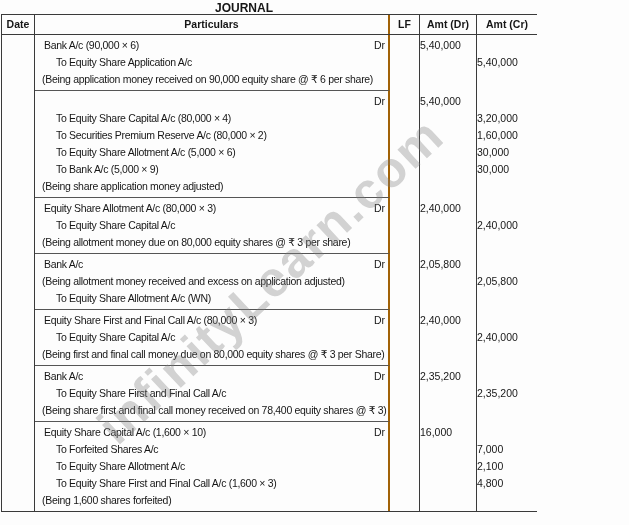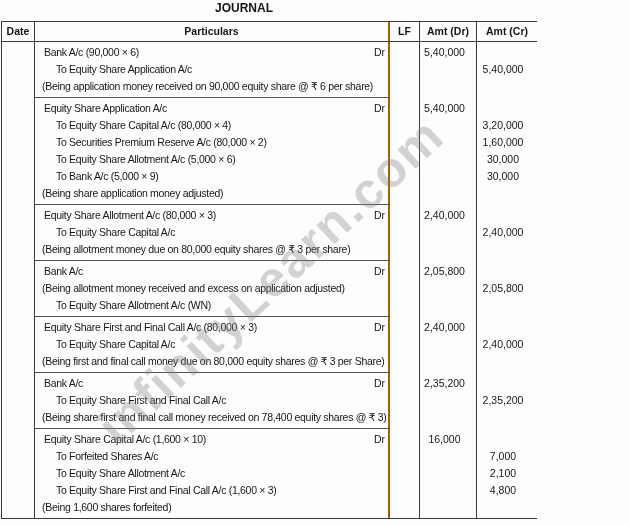--- a/index.html
+++ b/index.html
@@ -7,42 +7,42 @@
     width:629px;height:525px;position:relative;overflow:hidden;
     background:#fdfdfd;color:#161616;
     font-family:"Liberation Sans","DejaVu Sans",sans-serif;
     font-size:10.5px;letter-spacing:-0.3px;
   }
   .page-title{
     position:absolute;top:1px;left:0;width:488px;text-align:center;
     font-weight:bold;font-size:12px;letter-spacing:0;
   }
   .journal-table{
-    position:absolute;left:1px;top:21px;width:536px;
+    position:absolute;left:1px;top:14px;width:536px;
     border-top:1px solid #3a3a3a;border-left:1px solid #3a3a3a;border-bottom:1px solid #3a3a3a;
     box-sizing:border-box;background:transparent;
   }
   .hdr-row,.entry-row{display:flex;align-items:stretch;}
   .hdr-row{height:19px;border-bottom:1px solid #3a3a3a;font-weight:bold;}
   .hdr-cell{line-height:18px;text-align:center;box-sizing:border-box;letter-spacing:0;}
   .col{box-sizing:border-box;}
   .c-date{width:33px;border-right:1px solid #3a3a3a;flex:none;}
   .c-part{width:355px;border-right:2px solid #a16207;flex:none;}
   .c-lf{width:30px;border-right:1px solid #3a3a3a;flex:none;}
   .c-dr{width:57px;border-right:1px solid #3a3a3a;flex:none;}
   .c-cr{flex:1;}
   .entry-row .col{padding:2px 0;}
   .entry-row .c-part{border-bottom:1px solid #555;}
   .entry-row:last-child .c-part{border-bottom:none;}
   .line{height:17px;line-height:17px;white-space:nowrap;position:relative;}
   .p-account{padding-left:9px;}
   .p-to{padding-left:21px;}
   .p-narration{padding-left:7px;}
   .drmark{position:absolute;right:3px;top:0;letter-spacing:0;}
-  .amt{text-align:center;letter-spacing:0;}
+  .amt{text-align:left;letter-spacing:0;}
   .c-dr .amt{padding-right:7px;}
   .c-cr .amt{padding-right:8px;}
   .watermark{
     position:absolute;left:-20px;top:252px;width:580px;height:56px;
     text-align:center;font-size:50px;font-weight:bold;letter-spacing:2px;
     color:rgba(125,125,125,0.34);
     transform:rotate(-43deg);
     pointer-events:none;z-index:5;
   }
 </style>
@@ -90,21 +90,21 @@
       <div class="entry-row">
         <div class="col c-date">
           <div class="line"></div>
           <div class="line"></div>
           <div class="line"></div>
           <div class="line"></div>
           <div class="line"></div>
           <div class="line"></div>
         </div>
         <div class="col c-part">
-          <div class="line p-account"><div class="ptext" style="display: inline;">Equity Share Application A/c</div><div class="drmark" style="display: inline; position: absolute;">Dr</div></div>
+          <div class="line p-account"><div class="drmark" style="display: inline; position: absolute;">Dr</div></div>
           <div class="line p-to"><div class="ptext" style="display: inline;">To Equity Share Capital A/c (80,000 × 4)</div></div>
           <div class="line p-to"><div class="ptext" style="display: inline;">To Securities Premium Reserve A/c (80,000 × 2)</div></div>
           <div class="line p-to"><div class="ptext" style="display: inline;">To Equity Share Allotment A/c (5,000 × 6)</div></div>
           <div class="line p-to"><div class="ptext" style="display: inline;">To Bank A/c (5,000 × 9)</div></div>
           <div class="line p-narration"><div class="ptext" style="display: inline;">(Being share application money adjusted)</div></div>
         </div>
         <div class="col c-lf">
           <div class="line"></div>
           <div class="line"></div>
           <div class="line"></div>

